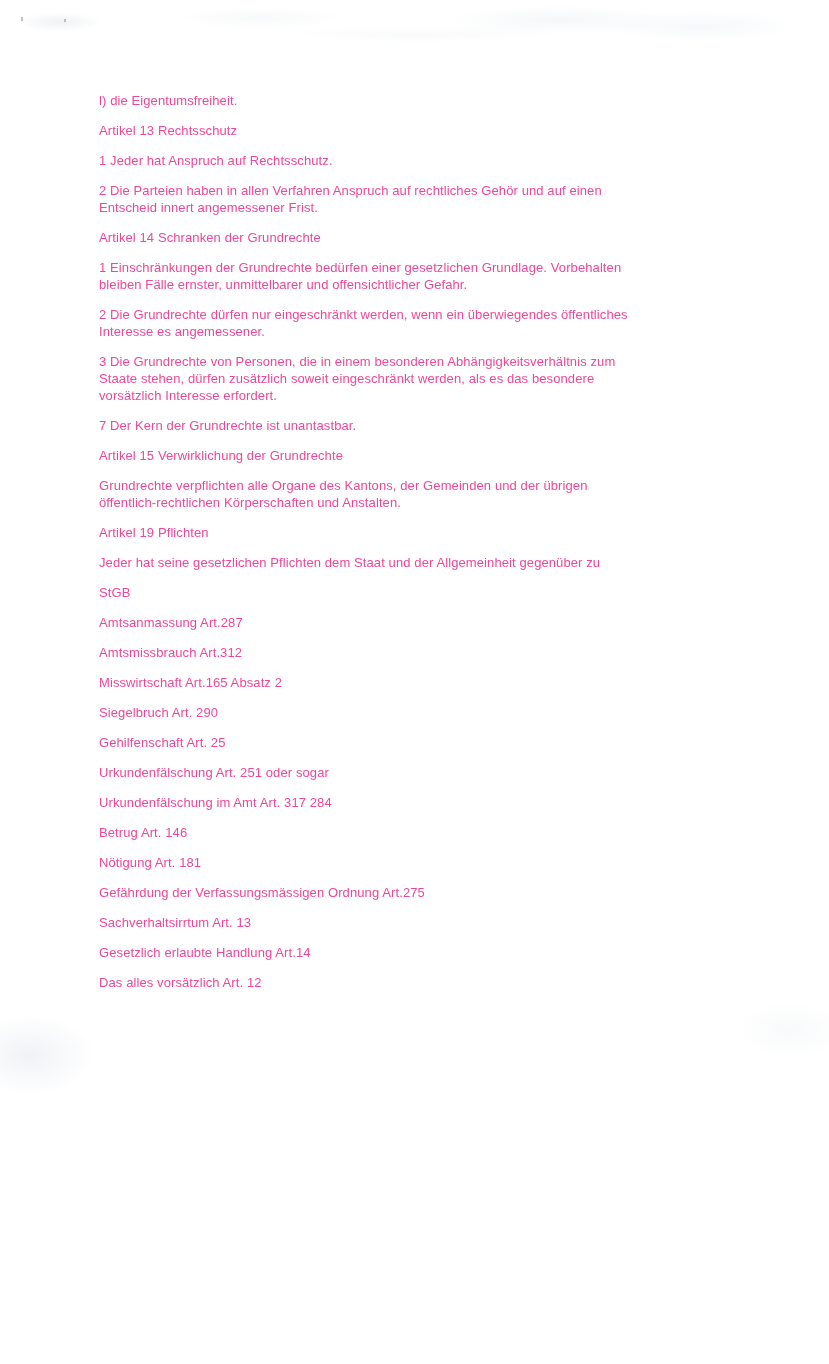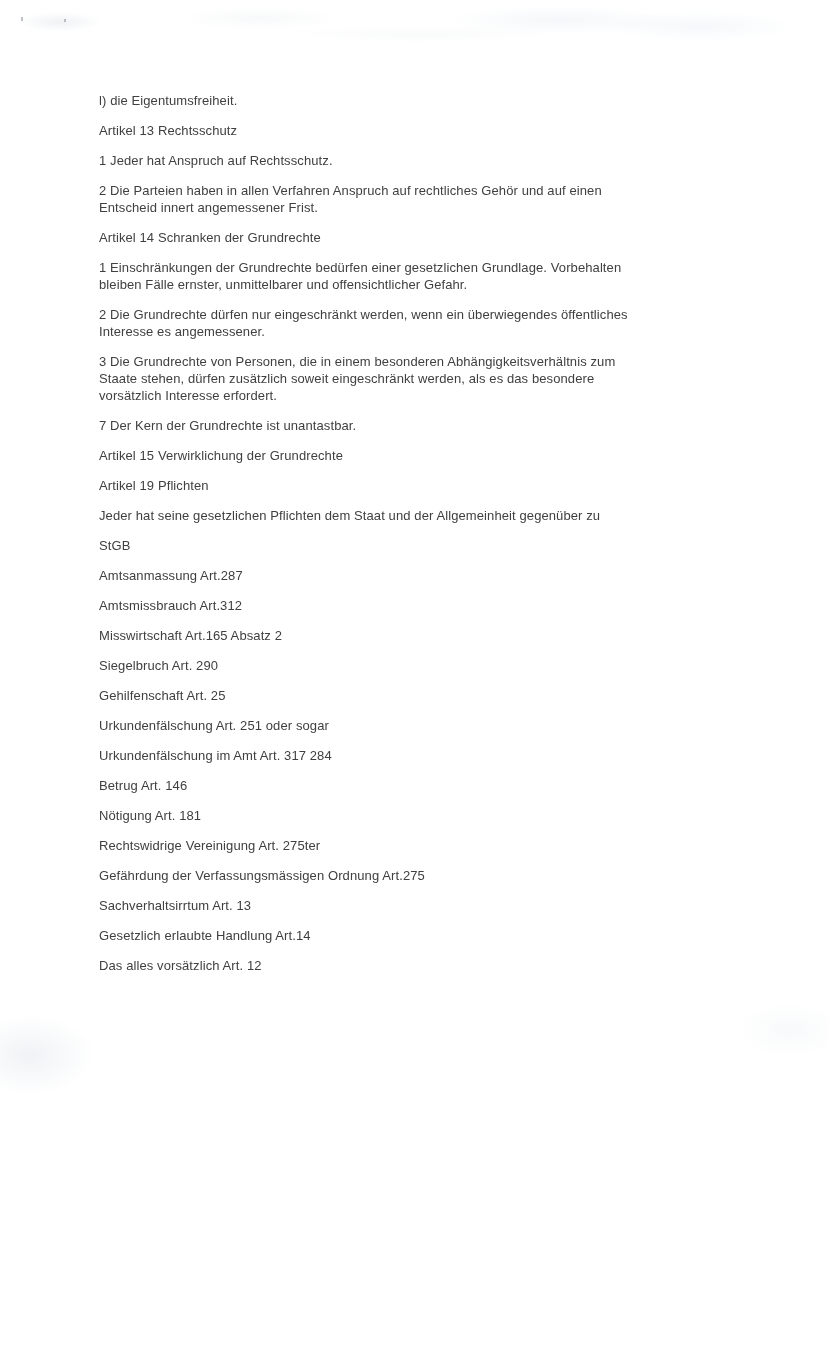--- a/index.html
+++ b/index.html
@@ -55,21 +55,21 @@
   .text-column {
     position: absolute;
     left: 99px;
     top: 92px;
     width: 620px;
   }
   .text-column p {
     margin: 0 0 13px 0;
     font-size: 13px;
     line-height: 17px;
-    color: #404040;
+    color: #ec4899;
     letter-spacing: 0.1px;
   }
   .line {
     display: block;
     white-space: pre;
   }
 </style>
 </head>
 <body>
 
@@ -109,20 +109,24 @@
         <span class="line">Staate stehen, dürfen zusätzlich soweit eingeschränkt werden, als es das besondere</span>
         <span class="line">vorsätzlich Interesse erfordert.</span>
       </p>
       <p>
         <span class="line">7 Der Kern der Grundrechte ist unantastbar.</span>
       </p>
       <p>
         <span class="line">Artikel 15 Verwirklichung der Grundrechte</span>
       </p>
       <p>
+        <span class="line">Grundrechte verpflichten alle Organe des Kantons, der Gemeinden und der übrigen</span>
+        <span class="line">öffentlich-rechtlichen Körperschaften und Anstalten.</span>
+      </p>
+      <p>
         <span class="line">Artikel 19 Pflichten</span>
       </p>
       <p>
         <span class="line">Jeder hat seine gesetzlichen Pflichten dem Staat und der Allgemeinheit gegenüber zu</span>
       </p>
       <p>
         <span class="line">StGB</span>
       </p>
       <p>
         <span class="line">Amtsanmassung Art.287</span>
@@ -145,23 +149,20 @@
       <p>
         <span class="line">Urkundenfälschung im Amt Art. 317 284</span>
       </p>
       <p>
         <span class="line">Betrug Art. 146</span>
       </p>
       <p>
         <span class="line">Nötigung Art. 181</span>
       </p>
       <p>
-        <span class="line">Rechtswidrige Vereinigung Art. 275ter</span>
-      </p>
-      <p>
         <span class="line">Gefährdung der Verfassungsmässigen Ordnung Art.275</span>
       </p>
       <p>
         <span class="line">Sachverhaltsirrtum Art. 13</span>
       </p>
       <p>
         <span class="line">Gesetzlich erlaubte Handlung Art.14</span>
       </p>
       <p>
         <span class="line">Das alles vorsätzlich Art. 12</span>

